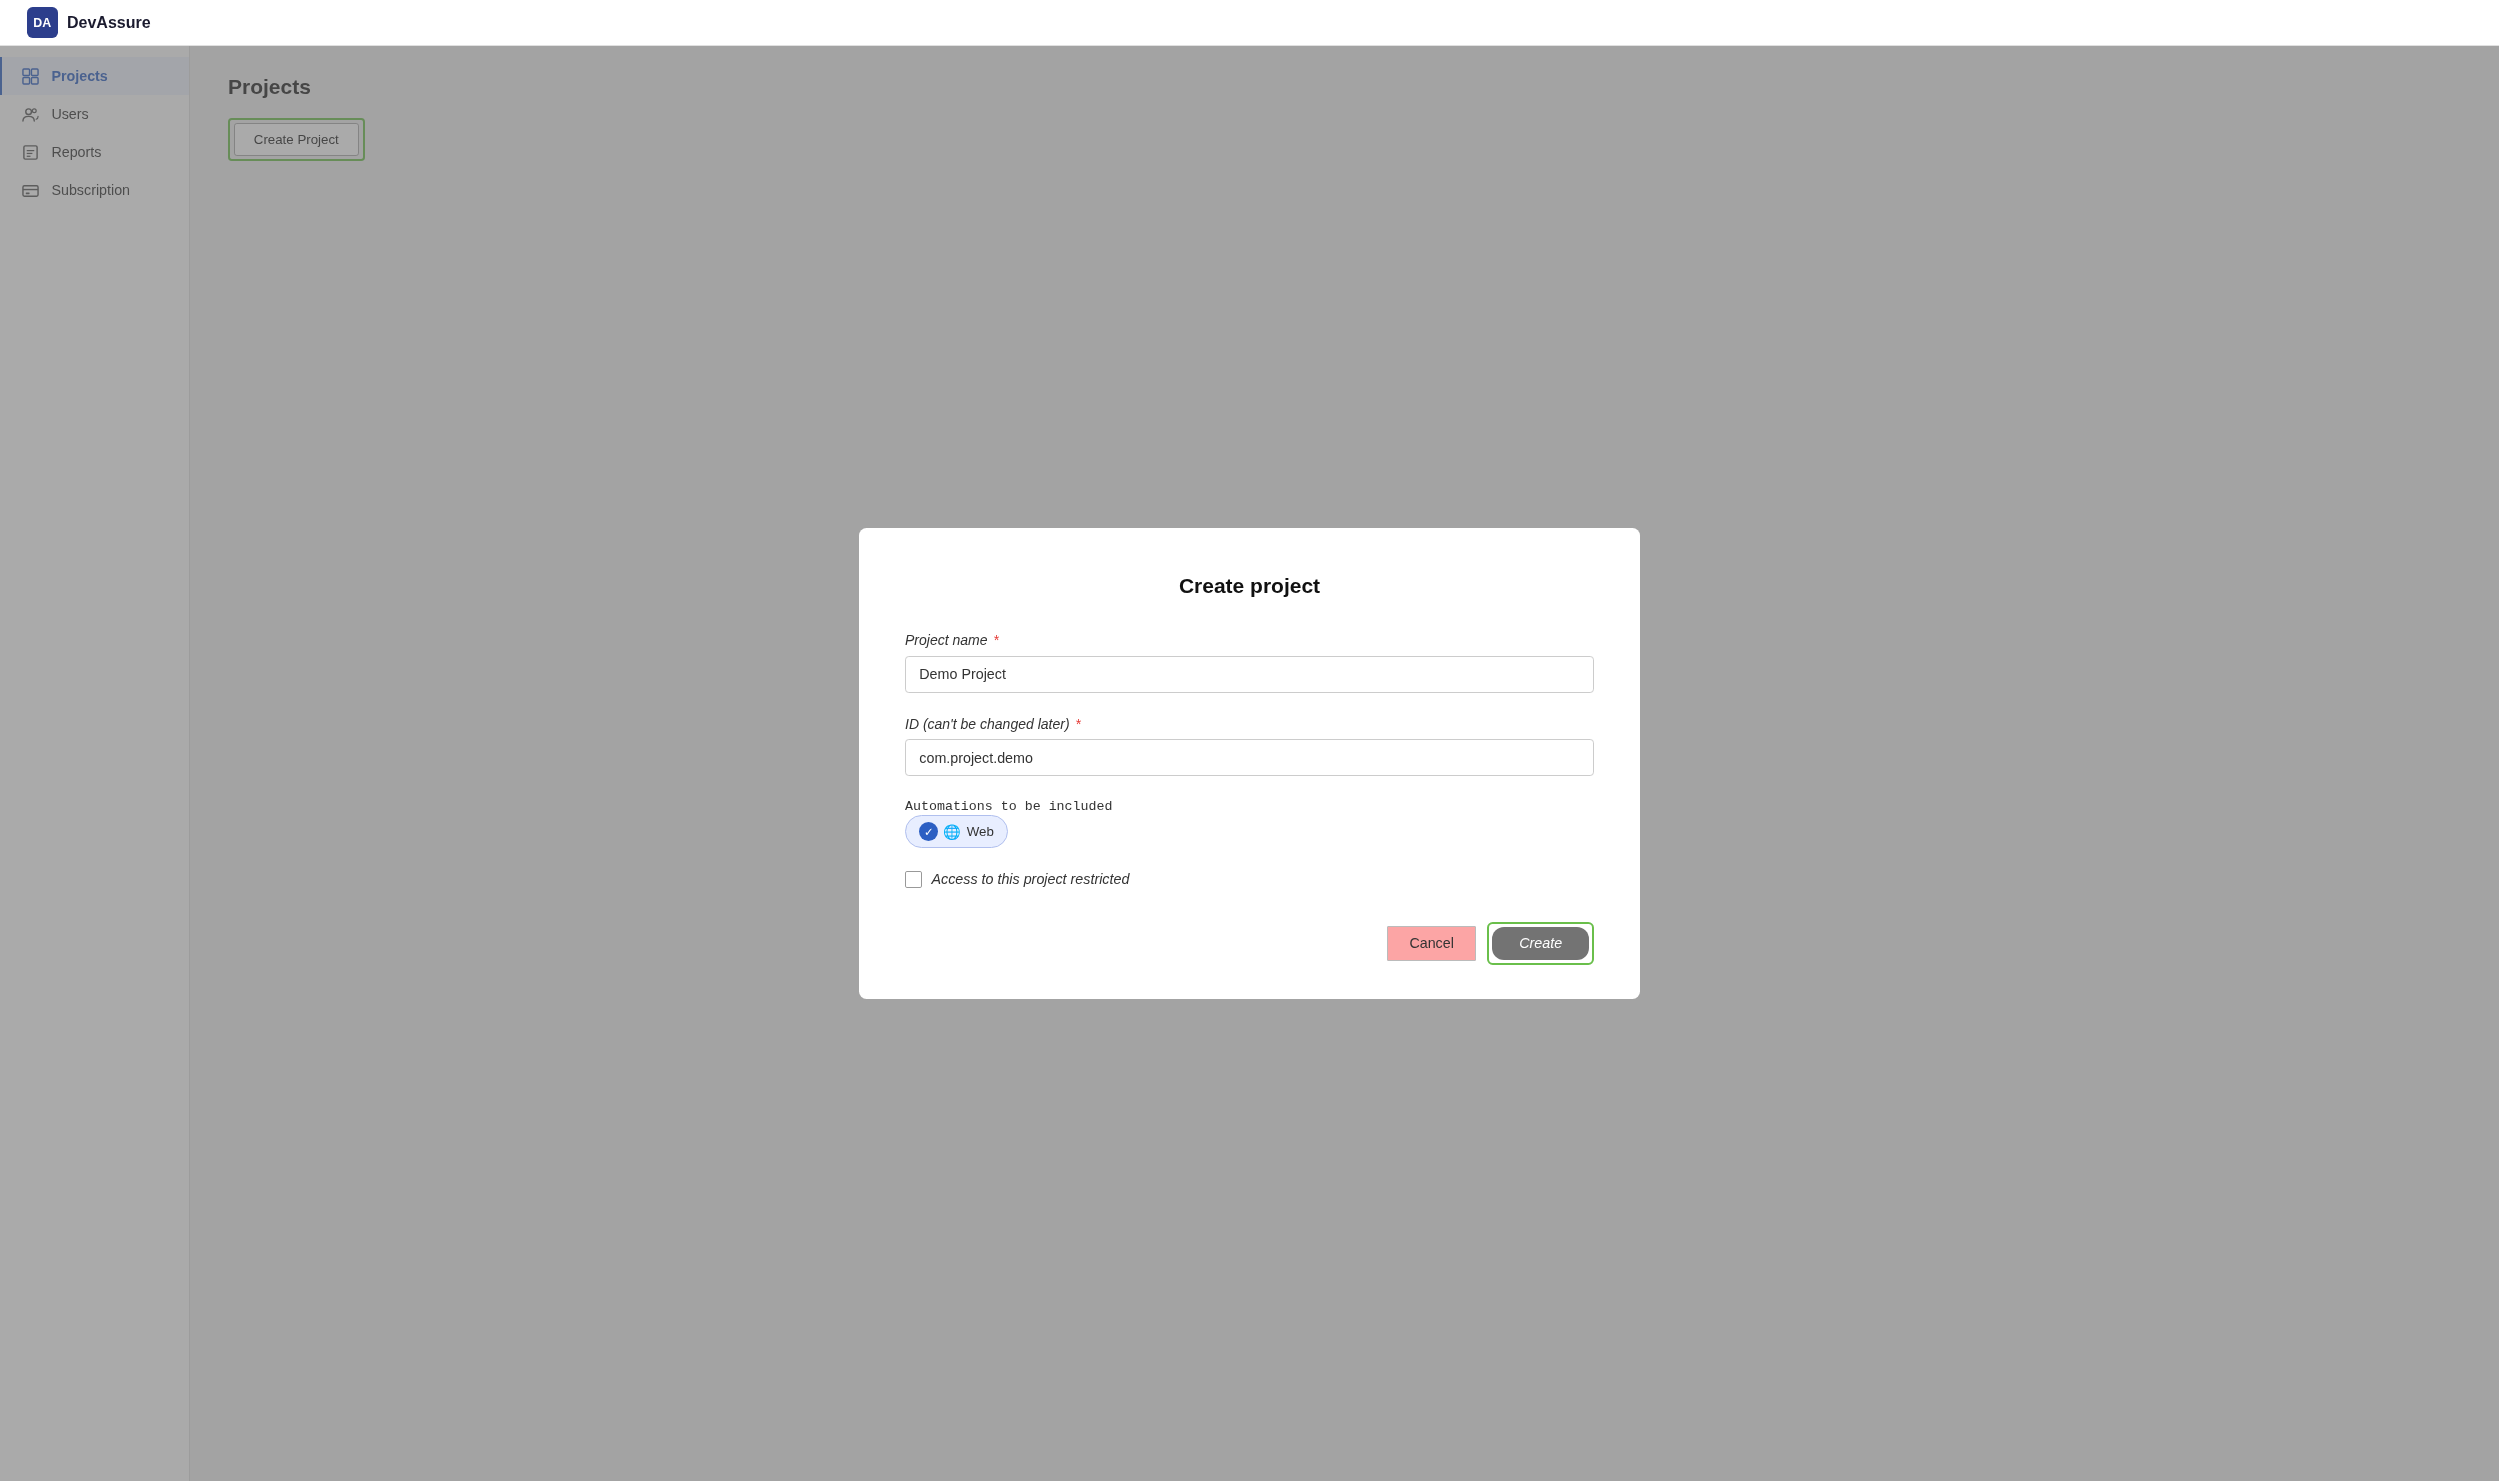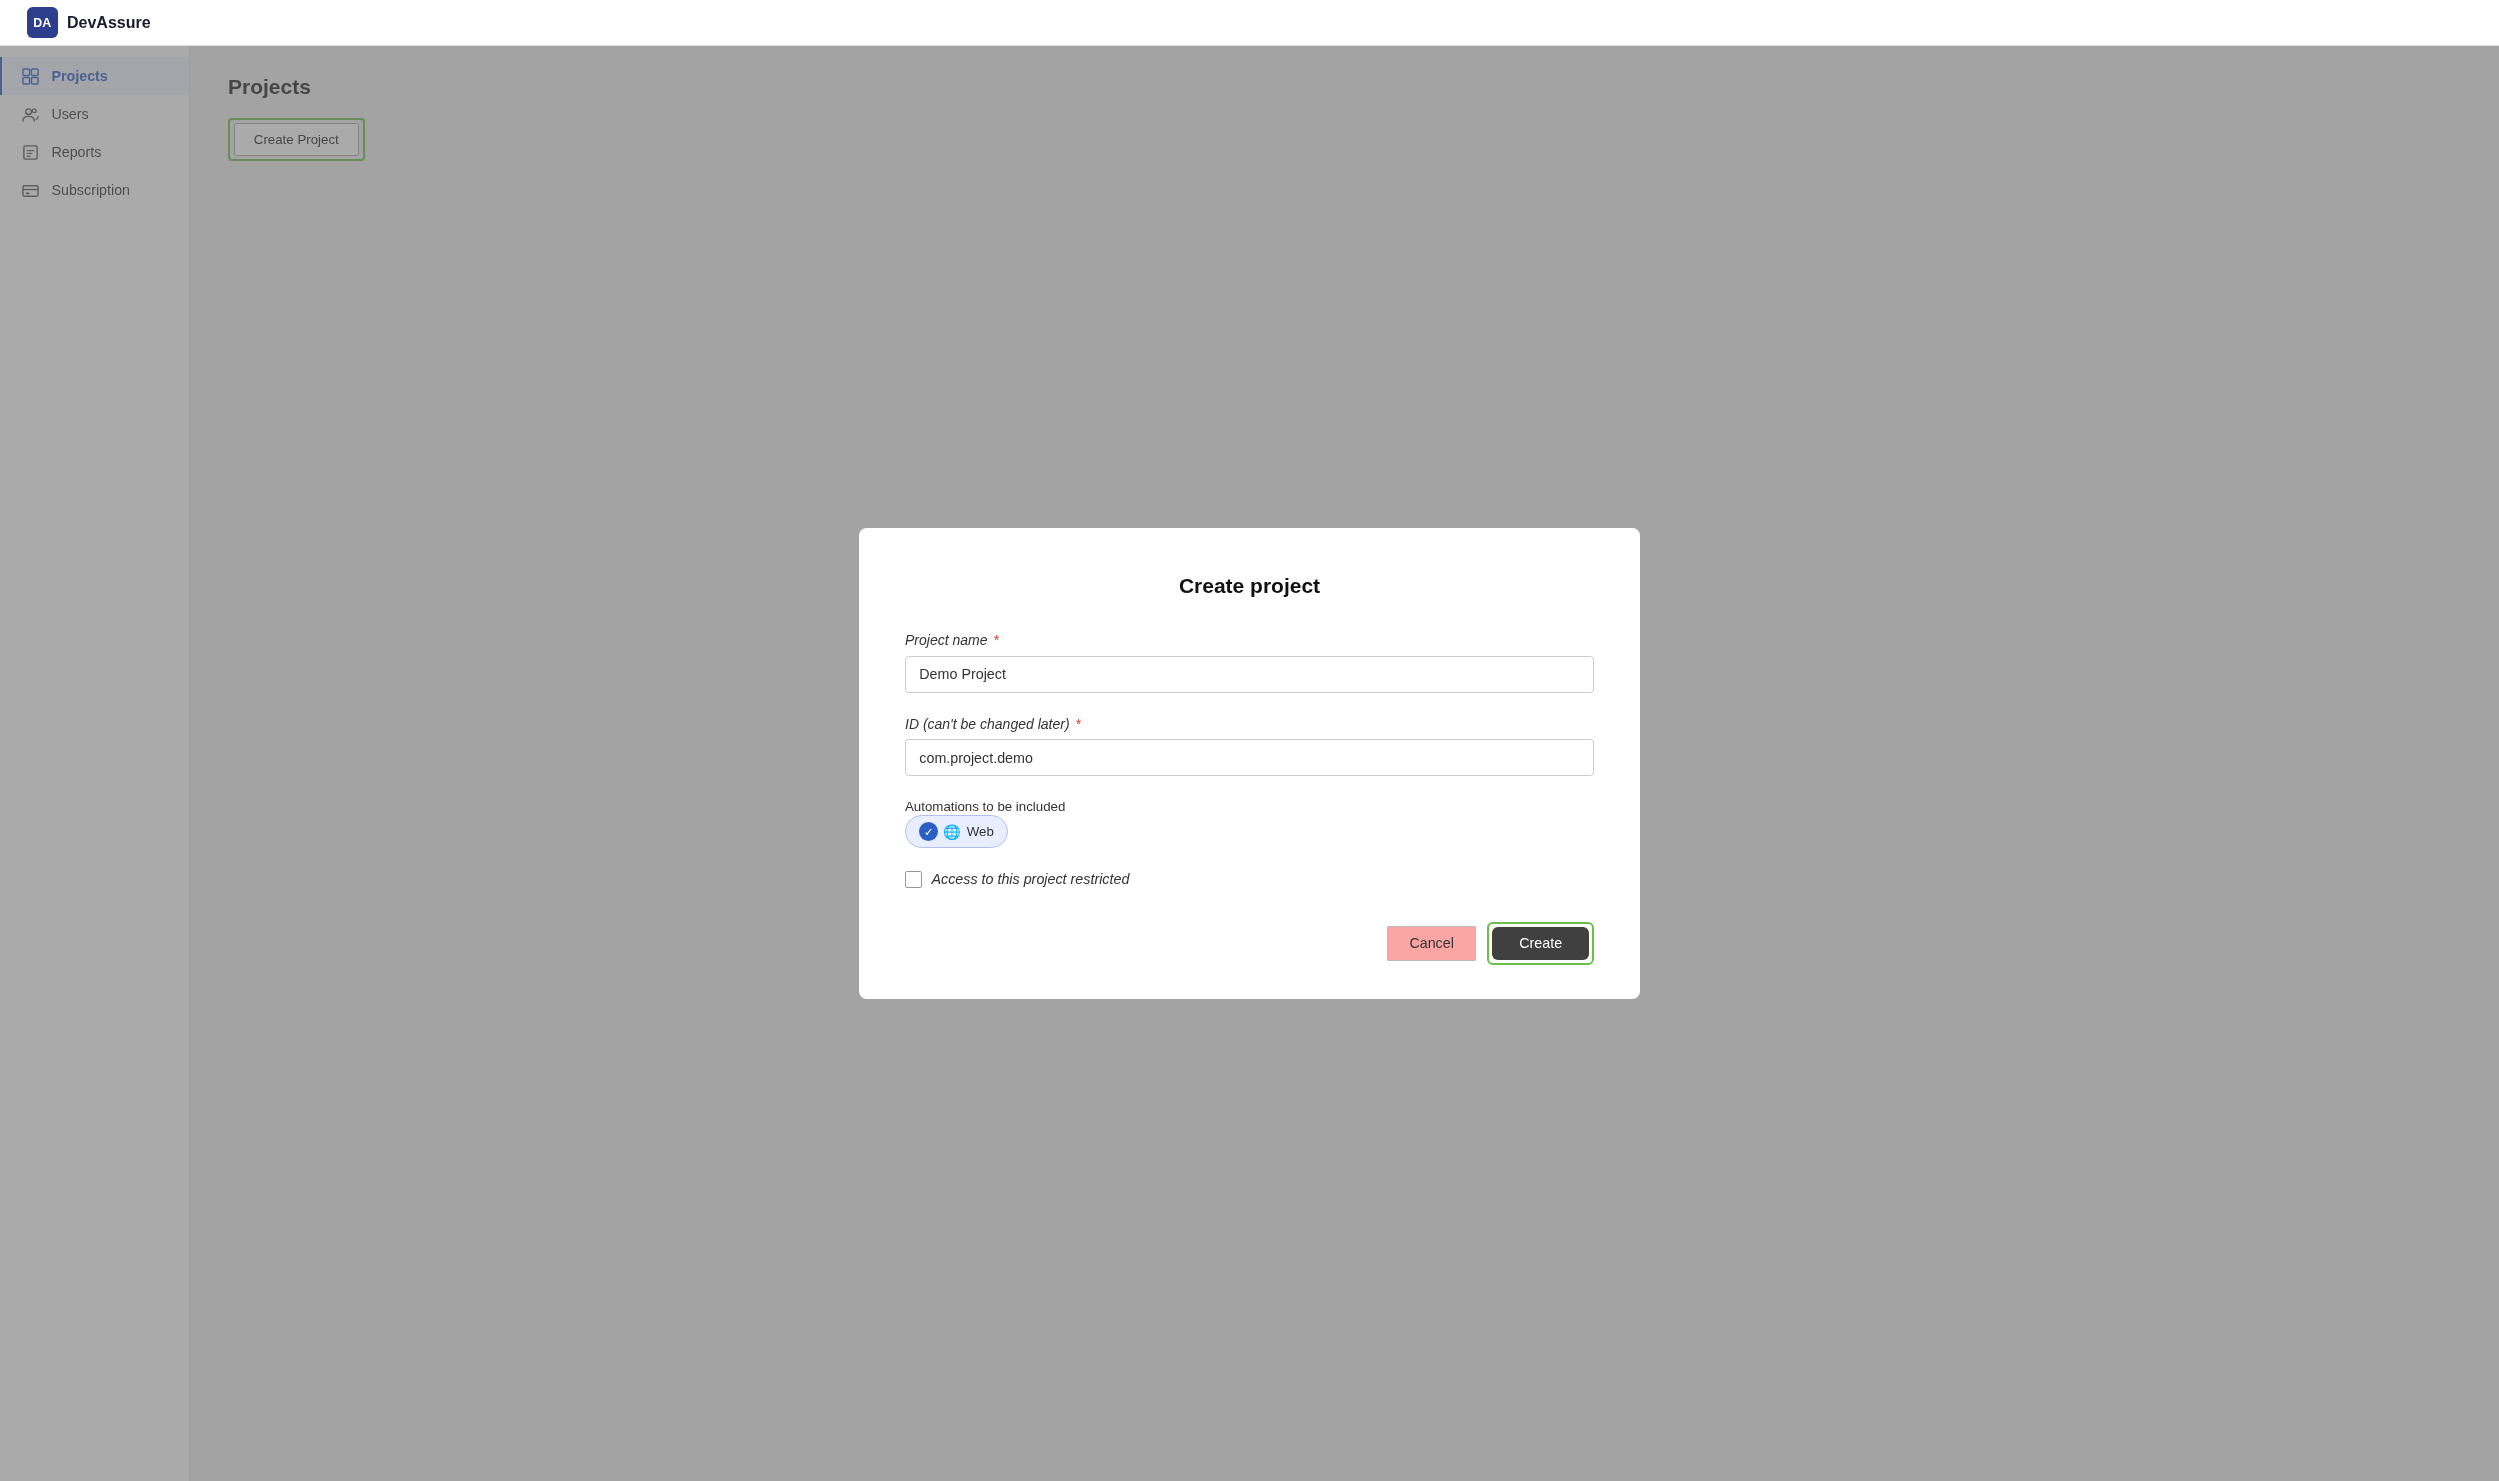--- a/index.html
+++ b/index.html
@@ -158,20 +158,21 @@
       color: #333;
       outline: none;
     }
 
     
     .automations-label {
       font-size: 13.3px;
       color: #333;
       margin-bottom: 1px;
       display: block;
+      font-family: Liberation Mono, monospace;
     }
     .web-badge {
       display: inline-flex;
       align-items: center;
       gap: 5.7px;
       background: #e8eeff;
       border: 1px solid #b0bfee;
       border-radius: 19px;
       padding: 5.7px 13.3px;
       font-size: 13.3px;
@@ -233,27 +234,28 @@
     }
 
     .btn-create-wrapper {
       border: 2.9px solid #6abf4b;
       border-radius: 5.7px;
       padding: 2.9px;
       display: inline-block;
     }
     .btn-create {
       padding: 8.6px 27px;
-      background: #404040;
+      background: #737373;
       border: none;
-      border-radius: 6px;
+      border-radius: 12px;
       font-size: 14.3px;
       color: #fff;
       cursor: pointer;
       font-weight: 500;
+      font-style: italic;
     }
   </style>
 </head>
 <body>
 
 <div class="topbar">
   <div class="logo-area">
     <div class="logo-icon">
       <span>DA</span>
     </div>

